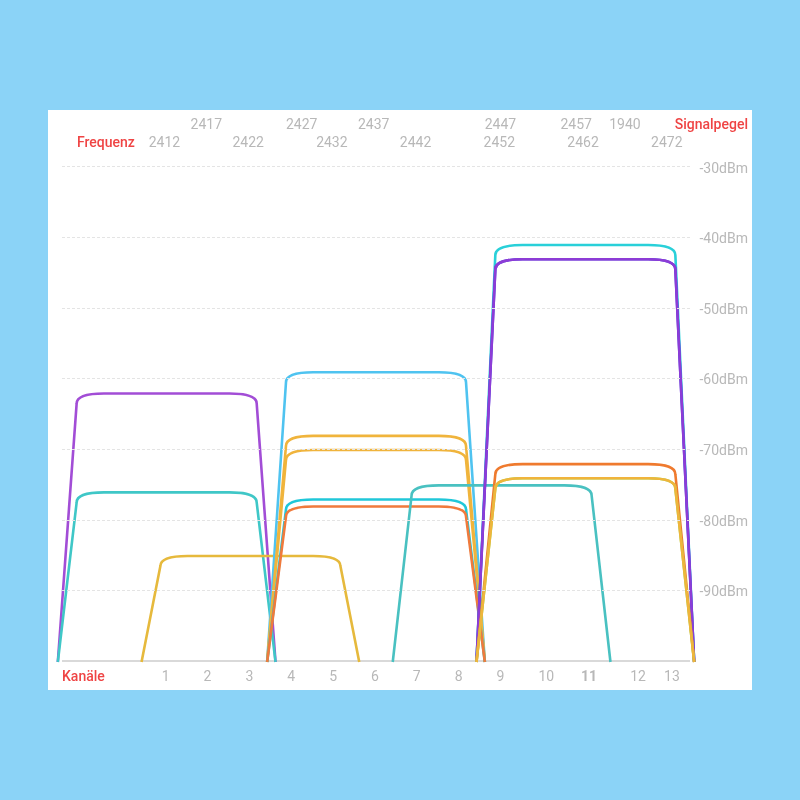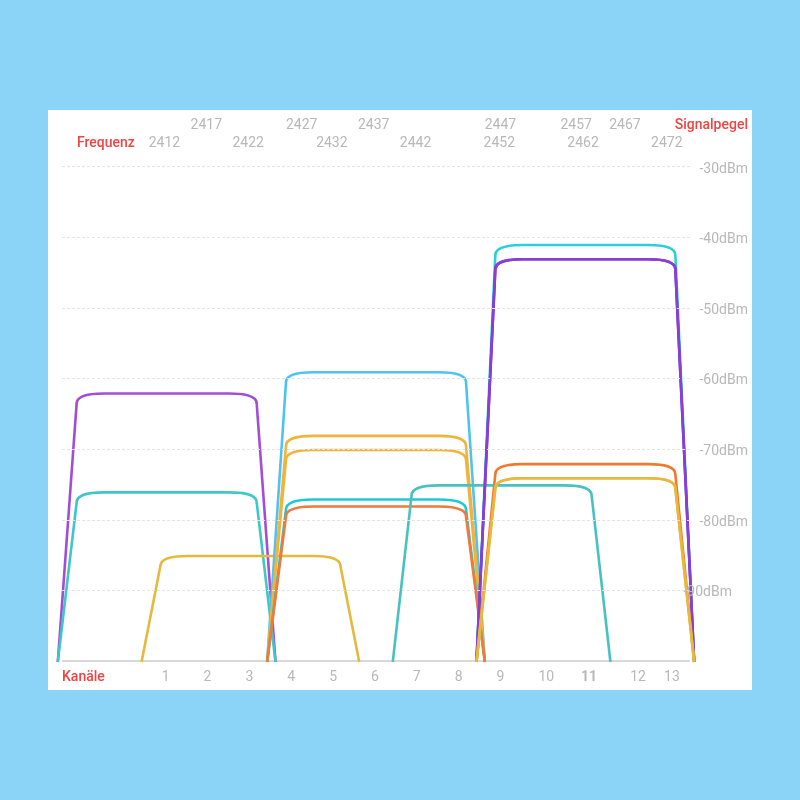--- a/index.html
+++ b/index.html
@@ -44,21 +44,21 @@
     <span class="label" style="right: 4px; bottom: 444px;">-40dBm</span>
     <div class="hgrid" style="bottom: 381.333px;"></div>
     <span class="label" style="right: 4px; bottom: 373.333px;">-50dBm</span>
     <div class="hgrid" style="bottom: 310.667px;"></div>
     <span class="label" style="right: 4px; bottom: 302.667px;">-60dBm</span>
     <div class="hgrid" style="bottom: 240px;"></div>
     <span class="label" style="right: 4px; bottom: 232px;">-70dBm</span>
     <div class="hgrid" style="bottom: 169.333px;"></div>
     <span class="label" style="right: 4px; bottom: 161.333px;">-80dBm</span>
     <div class="hgrid" style="bottom: 98.6667px;"></div>
-    <span class="label" style="right: 20px; bottom: 90.6667px; margin-top: 28px;">-90dBm</span>
+    <span class="label" style="right: 4px; bottom: 90.6667px; margin-top: 28px;">-90dBm</span>
     <span class="label" style="left: 113.667px; bottom: 6px;">1</span>
     <span class="label" style="left: 155.533px; bottom: 6px;">2</span>
     <span class="label" style="left: 197.4px; bottom: 6px;">3</span>
     <span class="label" style="left: 239.267px; bottom: 6px;">4</span>
     <span class="label" style="left: 281.133px; bottom: 6px;">5</span>
     <span class="label" style="left: 323px; bottom: 6px;">6</span>
     <span class="label" style="left: 364.867px; bottom: 6px;">7</span>
     <span class="label" style="left: 406.733px; bottom: 6px;">8</span>
     <span class="label" style="left: 448.6px; bottom: 6px;">9</span>
     <span class="label" style="left: 490.467px; bottom: 6px;">10</span>
@@ -69,15 +69,15 @@
     <span class="label" style="left: 142.533px; top: 6px;">2417</span>
     <span class="label" style="left: 184.4px; top: 24px;">2422</span>
     <span class="label" style="left: 226px; top: 6px; margin-left: 12px;">2427</span>
     <span class="label" style="left: 268.133px; top: 24px;">2432</span>
     <span class="label" style="left: 310px; top: 6px;">2437</span>
     <span class="label" style="left: 351.867px; top: 24px;">2442</span>
     <span class="label" style="left: 393.733px; top: 6px; margin-left: 43px;">2447</span>
     <span class="label" style="left: 435.6px; top: 24px;">2452</span>
     <span class="label" style="left: 477.467px; top: 6px; margin-left: 35px;">2457</span>
     <span class="label" style="left: 519.333px; top: 24px;">2462</span>
-    <span class="label" style="left: 561.2px; top: 6px;">2467</span>
+    <span class="label" style="left: 561.2px; top: 6px;">1940</span>
     <span class="label" style="left: 603.067px; top: 24px;">2472</span>
   </div>
 
 </body></html>

